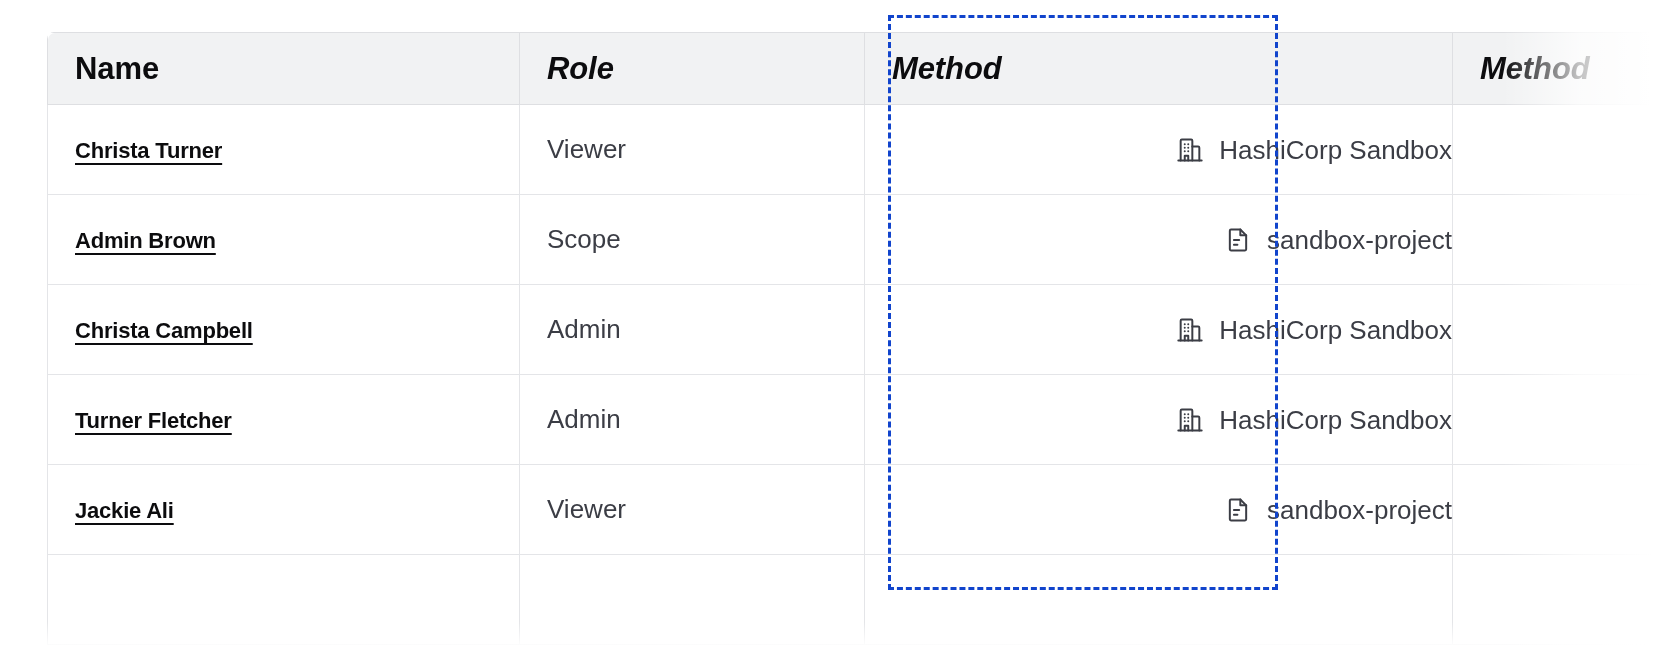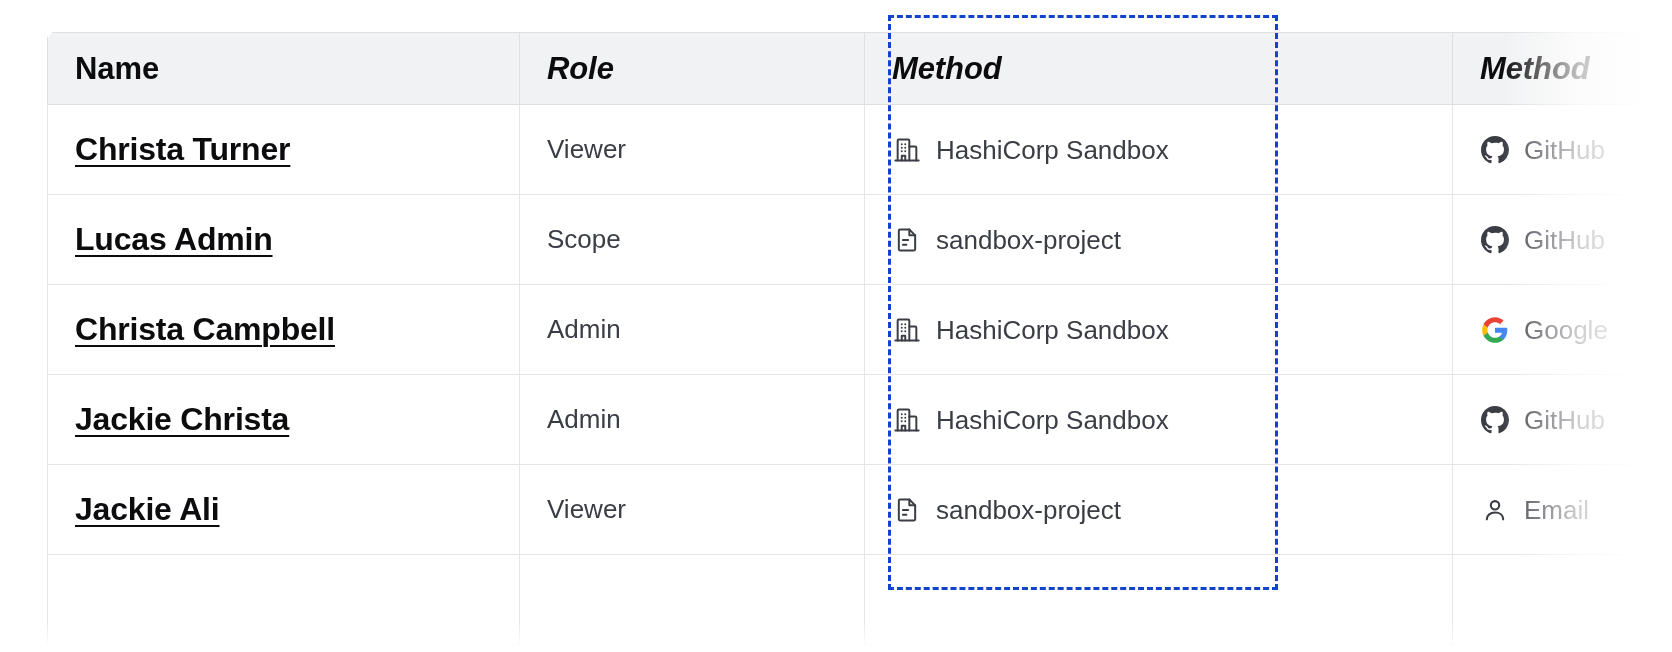--- a/index.html
+++ b/index.html
@@ -76,32 +76,33 @@
     color: #3b3d45;
     font-weight: 400;
     white-space: nowrap;
   }
   tbody td:last-child { border-right: none; }
   tbody td.td-name { border-left: 1px solid #e4e5e8; }
 
   a.name-link {
     color: #0c0c0e;
     font-weight: 700;
-    font-size: 32px;
+    font-size: 22px;
     text-decoration: underline;
     text-underline-offset: 5px;
     text-decoration-thickness: 2px;
     letter-spacing: -0.2px;
     cursor: pointer;
   }
 
   .cellflex {
     display: flex;
     align-items: center;
     gap: 14px;
+    justify-content: flex-end;
   }
   .cellflex .ico {
     display: inline-flex;
     align-items: center;
     justify-content: center;
     width: 30px;
     height: 30px;
     flex: 0 0 30px;
   }
   .cellflex .lbl { line-height: 1; }
@@ -189,21 +190,21 @@
                   <path d="M8 0C3.58 0 0 3.58 0 8c0 3.54 2.29 6.53 5.47 7.59.4.07.55-.17.55-.38 0-.19-.01-.82-.01-1.49-2.01.37-2.53-.49-2.69-.94-.09-.23-.48-.94-.82-1.13-.28-.15-.68-.52-.01-.53.63-.01 1.08.58 1.23.82.72 1.21 1.87.87 2.33.66.07-.52.28-.87.51-1.07-1.78-.2-3.64-.89-3.64-3.95 0-.87.31-1.59.82-2.15-.08-.2-.36-1.02.08-2.12 0 0 .67-.21 2.2.82a7.4 7.4 0 0 1 2-.27c.68 0 1.36.09 2 .27 1.53-1.04 2.2-.82 2.2-.82.44 1.1.16 1.92.08 2.12.51.56.82 1.27.82 2.15 0 3.07-1.87 3.75-3.65 3.95.29.25.54.73.54 1.48 0 1.07-.01 1.93-.01 2.2 0 .21.15.46.55.38A8.01 8.01 0 0 0 16 8c0-4.42-3.58-8-8-8z"></path>
                 </svg>
               </span>
               <span class="lbl">GitHub</span>
             </div>
           </td>
         </tr>
 
         <tr>
           <td class="td-name">
-            <a class="name-link">Lucas Admin</a>
+            <a class="name-link">Admin Brown</a>
           </td>
           <td>Scope</td>
           <td>
             <div class="cellflex">
               <span class="ico">
                 <svg width="28" height="28" viewBox="0 0 24 24" fill="none" stroke="#3b3d45" stroke-width="1.7" stroke-linecap="round" stroke-linejoin="round">
                   <path d="M14 3H6a1 1 0 0 0-1 1v16a1 1 0 0 0 1 1h12a1 1 0 0 0 1-1V8z"></path>
                   <path d="M14 3v5h5"></path>
                   <path d="M8.5 12H13"></path>
                   <path d="M8.5 16H11.5"></path>
@@ -253,21 +254,21 @@
                   <path fill="#ea4335" d="M24 10.75c3.23 0 6.13 1.11 8.41 3.29l6.31-6.31C34.91 4.18 29.93 2 24 2 15.4 2 7.96 6.93 4.34 14.12l7.35 5.7c1.73-5.2 6.58-9.07 12.31-9.07z"></path>
                 </svg>
               </span>
               <span class="lbl">Google</span>
             </div>
           </td>
         </tr>
 
         <tr>
           <td class="td-name">
-            <a class="name-link">Jackie Christa</a>
+            <a class="name-link">Turner Fletcher</a>
           </td>
           <td>Admin</td>
           <td>
             <div class="cellflex">
               <span class="ico">
                 <svg width="28" height="28" viewBox="0 0 24 24" fill="none" stroke="#3b3d45" stroke-width="1.7" stroke-linecap="round" stroke-linejoin="round">
                   <path d="M4 21V4a1 1 0 0 1 1-1h8a1 1 0 0 1 1 1v17"></path>
                   <path d="M14 9h5a1 1 0 0 1 1 1v11"></path>
                   <path d="M2 21h20"></path>
                   <path d="M7.5 7h.01M10.5 7h.01M7.5 10h.01M10.5 10h.01M7.5 13h.01M10.5 13h.01"></path>

